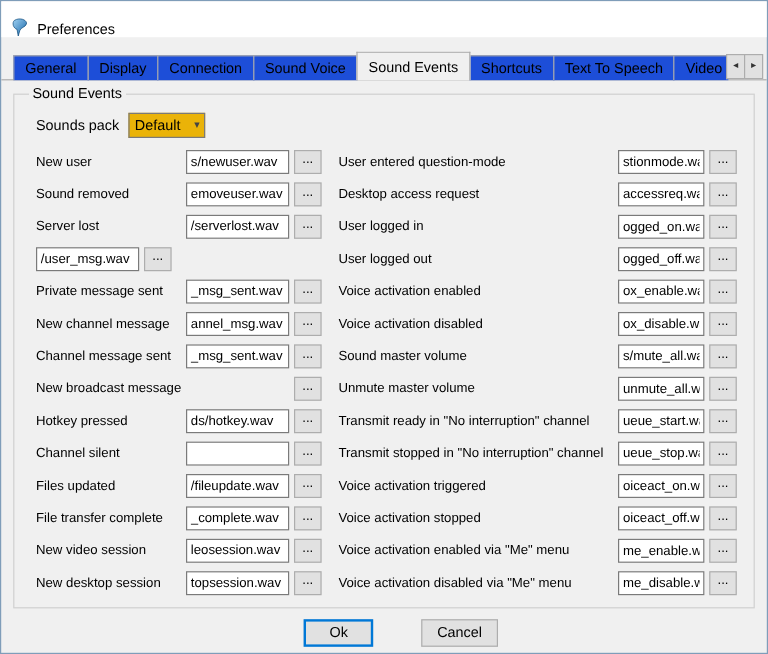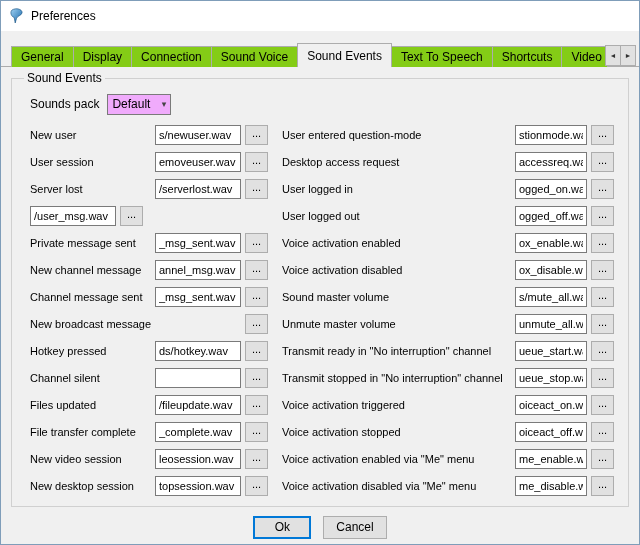--- a/index.html
+++ b/index.html
@@ -13,38 +13,38 @@
   .window {
     width:640px; height:545px;
     border:1px solid #7f9db9;
     background:#f0f0f0;
     display:flex; flex-direction:column;
     overflow:hidden;
   }
   
   .titlebar {
     height:30px; background:#ffffff;
-    display:flex; align-items:center;
+    display:flex; align-items:flex-end;
     padding-left:8px; gap:6px; flex:0 0 auto;
   }
   .titlebar .app-icon { width:16px; height:16px; display:inline-block; }
   .titlebar .title { font-size:12px; }
   
   .tab-area { position:relative; flex:0 0 auto; margin-top:12px; }
   .tabbar {
     display:flex; align-items:flex-end;
     margin:0 32px 0 10px;
     overflow:hidden; white-space:nowrap;
     position:relative; z-index:2; height:24px;
   }
   .tab {
     flex:0 0 auto;
     font-family:"Liberation Sans", sans-serif;
     font-size:12px;
-    background:#84cc16;
+    background:#1d4ed8;
     border:1px solid #acacac; border-bottom:none;
     padding:3px 9px 4px;
     margin-right:-1px;
     height:21px; line-height:14px;
     cursor:default;
   }
   .tab.active {
     background:#f0f0f0;
     height:24px; padding-top:5px;
     position:relative; z-index:3;
@@ -70,21 +70,21 @@
   }
   fieldset.groupbox {
     border:1px solid #d0d0d0;
     margin:0; padding:4px 10px 10px 12px;
     flex:1 1 auto;
   }
   fieldset.groupbox legend { padding:0 3px; font-size:12px; }
   .pack-row { display:flex; align-items:center; gap:8px; margin:4px 0 10px 6px; height:22px; }
   .combo {
     width:64px; height:21px;
-    background:#f0abfc; border:1px solid #7a7a7a;
+    background:#eab308; border:1px solid #7a7a7a;
     display:flex; align-items:center; justify-content:space-between;
     padding:0 4px; cursor:default; font-size:12px;
   }
   .combo .combo-arrow { font-size:9px; color:#444; }
   
   .events {
     display:grid;
     grid-template-columns:238px 332px;
     column-gap:14px;
     margin-left:6px;
@@ -110,20 +110,21 @@
   
   .footer {
     flex:0 0 auto; height:40px;
     display:flex; align-items:center; justify-content:center; gap:12px;
   }
   .btn {
     height:23px; min-width:60px;
     background:#e1e1e1; border:1px solid #adadad;
     font-family:"Liberation Sans", sans-serif; font-size:12px;
     padding:0 12px;
+    margin-left:28px;
   }
   .btn.default {
     border:2px solid #0078d7; min-width:58px;
   }
 </style>
 </head>
 <body>
 
 <div class="window">
 
@@ -142,22 +143,22 @@
     <span class="title">Preferences</span>
   </div>
 
   <div class="tab-area">
     <div class="tabbar">
         <button class="tab">General</button>
         <button class="tab">Display</button>
         <button class="tab">Connection</button>
         <button class="tab">Sound Voice</button>
         <button class="tab active">Sound Events</button>
+        <button class="tab">Shortcuts</button>
         <button class="tab">Text To Speech</button>
-        <button class="tab">Shortcuts</button>
         <button class="tab">Video</button>
       </div>
     <div class="tab-scroll">
       <button>◄</button>
       <button>►</button>
     </div>
   </div>
 
   <div class="page">
     <fieldset class="groupbox">
@@ -172,21 +173,21 @@
       </div>
 
       <div class="events">
         <div class="col col-left">
             <div class="event-row">
     <span class="ev-label">New user</span>
     <input class="ev-input" type="text" value="s/newuser.wav" style="">
     <button class="browse-btn">...</button>
   </div>
             <div class="event-row">
-    <span class="ev-label">User session</span>
+    <span class="ev-label">Sound removed</span>
     <input class="ev-input" type="text" value="emoveuser.wav" style="">
     <button class="browse-btn">...</button>
   </div>
             <div class="event-row">
     <span class="ev-label">Server lost</span>
     <input class="ev-input" type="text" value="/serverlost.wav" style="">
     <button class="browse-btn">...</button>
   </div>
             <div class="event-row">
     <input class="ev-input" type="text" value="/user_msg.wav" style="">

